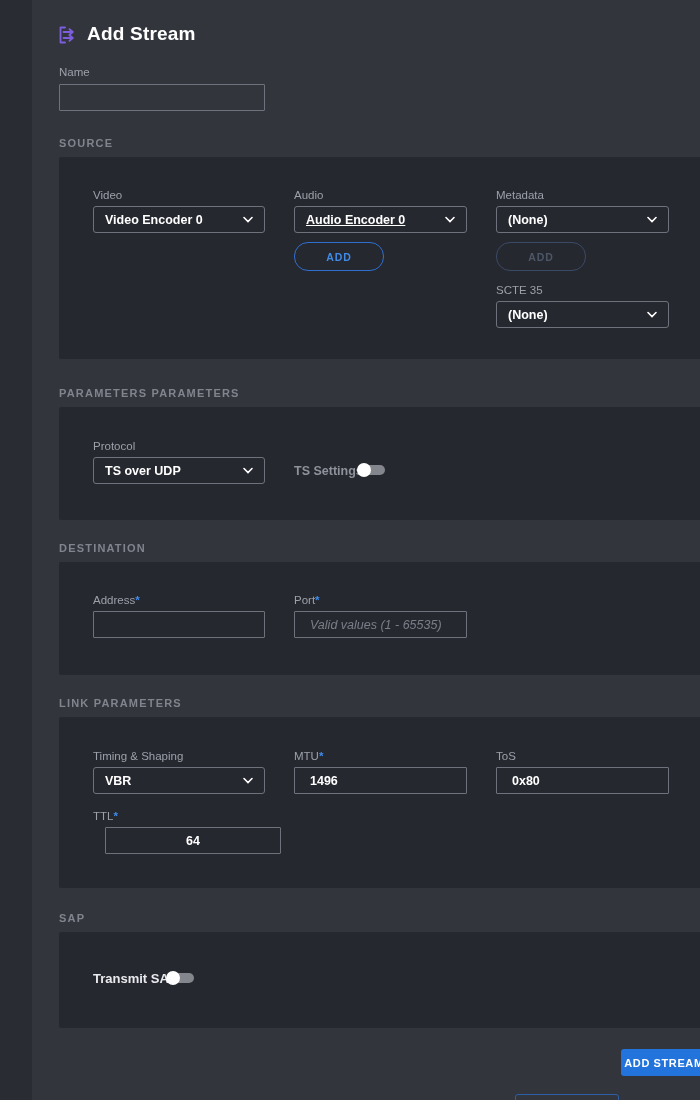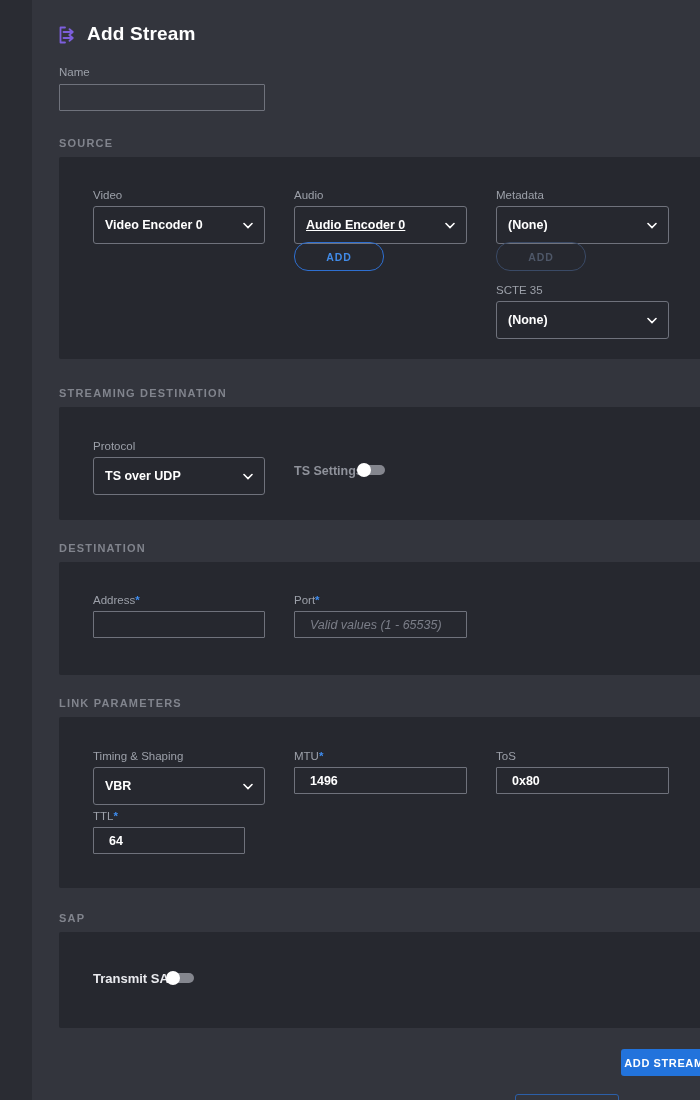--- a/index.html
+++ b/index.html
@@ -11,21 +11,21 @@
   .close{position:absolute;left:665px;top:8px;width:28px;height:28px;display:flex;align-items:center;justify-content:center;cursor:pointer;}
   
   .sec-h{position:absolute;left:27px;font-size:11px;font-weight:600;letter-spacing:1.2px;color:#81848D;}
   .panel{position:absolute;left:27px;width:643px;background:#26282F;border-radius:2px;}
   .flabel{position:absolute;font-size:11.5px;color:#9CA0A9;white-space:nowrap;}
   .req{color:#3E8DF0;font-weight:700;}
   .textbox{position:absolute;height:27px;background:transparent;border:1px solid #6F727C;border-radius:1px;
            color:#fff;font-size:12.5px;font-weight:600;padding:0 15px;box-sizing:border-box;
            font-family:"Liberation Sans",sans-serif;outline:none;}
   .textbox::placeholder{color:#7B7E88;font-style:italic;font-weight:400;}
-  .selectbox{position:absolute;height:38px;border:1px solid #6F727C;border-radius:3px;display:flex;
+  .selectbox{position:absolute;height:27px;border:1px solid #6F727C;border-radius:3px;display:flex;
              align-items:center;justify-content:space-between;padding:0 11px;box-sizing:border-box;
              color:#fff;font-size:12.5px;font-weight:600;cursor:pointer;background:transparent;}
   .chev{display:flex;align-items:center;}
   .add-btn{position:absolute;width:88px;height:27px;border:1px solid #2E6FD0;border-radius:14px;background:transparent;
            color:#418BE8;font-size:10.5px;font-weight:700;letter-spacing:.9px;display:flex;align-items:center;
            justify-content:center;cursor:pointer;font-family:"Liberation Sans",sans-serif;}
   .add-btn.disabled{border-color:#3A4A66;color:#4E5768;cursor:default;}
   .tgl-label{position:absolute;font-size:12.5px;font-weight:600;color:#8F929B;white-space:nowrap;}
   .tgl-label.bright{color:#E9EAEE;font-size:13px;}
   .toggle{position:absolute;width:28px;height:14px;cursor:pointer;}
@@ -103,21 +103,21 @@
   <div class="flabel" style="left:464px;top:284px;">SCTE 35</div>
   <div class="selectbox" style="left:464px;top:301px;width:173px;">
     <span>(None)</span>
     <span class="chev">
       <svg width="10" height="7" viewBox="0 0 10 7" fill="none" stroke="#fff" stroke-width="1.6" stroke-linecap="round">
           <path d="M1 1.5 L5 5.5 L9 1.5"></path>
         </svg>
     </span>
   </div>
 
-  <div class="sec-h" style="top:387px;">STREAMING DESTINATION</div>
+  <div class="sec-h" style="top:387px;">PARAMETERS PARAMETERS</div>
   <div class="panel" style="top:407px;height:113px;"></div>
 
   <div class="flabel" style="left:61px;top:440px;">Protocol</div>
   <div class="selectbox" style="left:61px;top:457px;width:172px;">
     <span>TS over UDP</span>
     <span class="chev">
       <svg width="10" height="7" viewBox="0 0 10 7" fill="none" stroke="#fff" stroke-width="1.6" stroke-linecap="round">
           <path d="M1 1.5 L5 5.5 L9 1.5"></path>
         </svg>
     </span>
@@ -150,21 +150,21 @@
     </span>
   </div>
 
   <div class="flabel" style="left:262px;top:750px;"><span>MTU</span><span class="req">*</span></div>
   <input class="textbox" style="left: 262px; top: 767px; width: 173px;" value="1496">
 
   <div class="flabel" style="left:464px;top:750px;">ToS</div>
   <input class="textbox" style="left: 464px; top: 767px; width: 173px;" value="0x80">
 
   <div class="flabel" style="left:61px;top:810px;"><span>TTL</span><span class="req">*</span></div>
-  <input class="textbox" style="left: 61px; top: 827px; width: 152px;" value="64">
+  <input class="textbox" style="left: 73px; top: 827px; width: 176px; text-align: center;" value="64">
 
   <div class="sec-h" style="top:912px;">SAP</div>
   <div class="panel" style="top:932px;height:96px;"></div>
 
   <div class="tgl-label bright" style="left:61px;top:971px;">Transmit SAP</div>
   <div class="toggle" style="left:134px;top:971px;">
     <span class="track"></span>
     <span class="knob"></span>
   </div>
 

